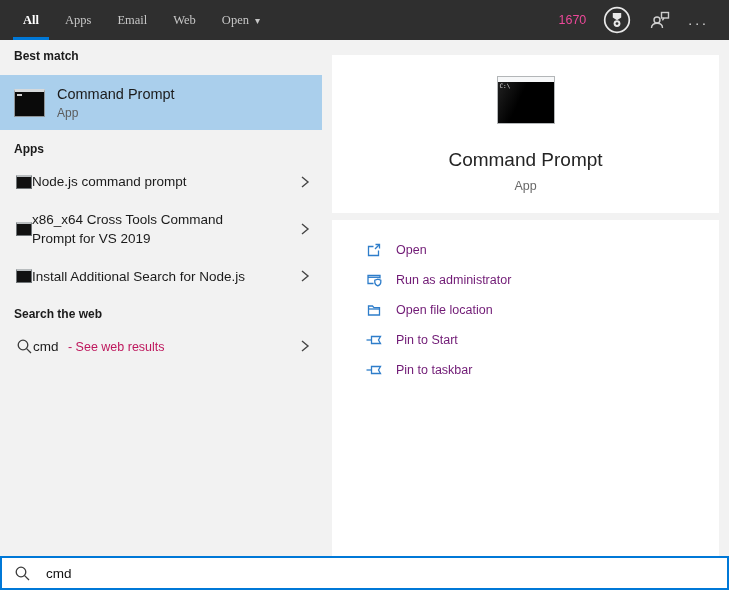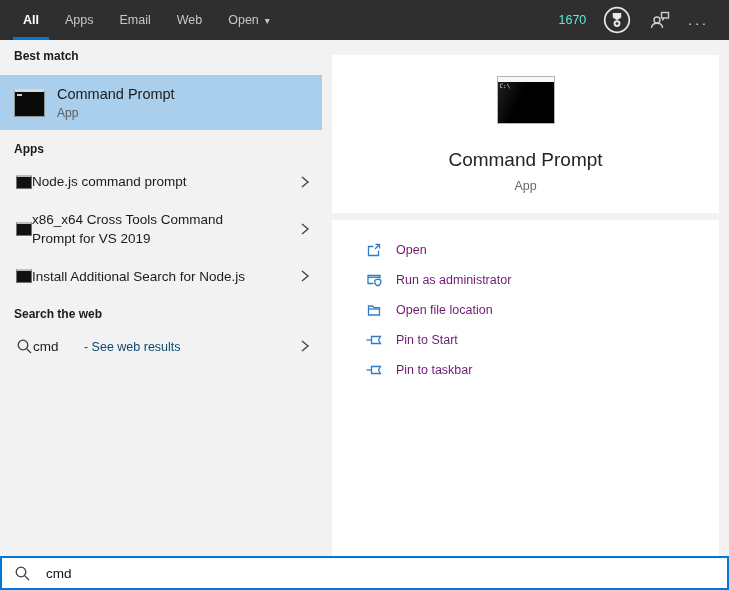--- a/index.html
+++ b/index.html
@@ -11,33 +11,33 @@
   }
 
   
   .topbar {
     position:absolute; top:0; left:0; right:0; height:40px;
     background:#2f2f2f; display:flex; align-items:center;
   }
   .tabs { display:flex; height:100%; margin-left:10px; }
   .tab {
     display:flex; align-items:center; gap:6px; padding:0 13px;
-    color:#c7c7c7; font-size:12.5px; position:relative; cursor:pointer;
+    color:#c7c7c7; font-size:12.5px; position:relative; cursor:pointer;font-family:Liberation Serif, serif;
   }
   .tab.active { color:#ffffff; font-weight:bold; }
   .tab.active::after {
     content:""; position:absolute; left:3px; right:3px; bottom:0;
     height:3px; background:#0078d7;
   }
   .tab .caret { font-size:10px; color:#c7c7c7; }
   .topbar-right {
     margin-left:auto; display:flex; align-items:center;
     gap:16px; margin-right:20px;
   }
-  .points { color:#5eead4; font-size:12.5px; }
+  .points { color:#ec4899; font-size:12.5px; }
   .ellipsis { color:#d9d9d9; font-size:14px; letter-spacing:3px; cursor:pointer; }
   .tb-icon { display:flex; align-items:center; cursor:pointer; }
 
   
   .main { position:absolute; top:40px; left:0; right:0; bottom:34px; display:flex;border-radius:9px; }
 
   
   .left-panel { width:322px; flex-shrink:0; background:#f2f2f2; }
   .section-header {
     font-size:12px; font-weight:bold; color:#1b1b1b;
@@ -67,21 +67,21 @@
     padding:9px 12px 9px 16px; cursor:pointer;
   }
   .cmd-icon-xs {
     width:16px; height:14px; background:#111;
     border:1px solid #6f7477; border-top:2px solid #b9bdbf; flex-shrink:0;
   }
   .row-label { font-size:13.5px; color:#1b1b1b; line-height:1.45; }
   .wrap-2 { max-width:212px; }
   .chevron { margin-left:auto; flex-shrink:0; display:flex; }
   .web-label { font-size:13.5px; color:#1b1b1b; }
-  .web-suffix { font-size:12.5px; color:#0c4a6e; margin-left:21px; }
+  .web-suffix { font-size:12.5px; color:#be185d; margin-left:5px; }
   .mag { display:flex; flex-shrink:0; }
 
   
   .right-area {
     flex:1; display:flex; flex-direction:column;
     padding:15px 10px 0 10px; gap:7px; background:#f2f2f2;
   }
   .preview-card {
     background:#ffffff; height:158px; flex-shrink:0;
     display:flex; flex-direction:column; align-items:center;

